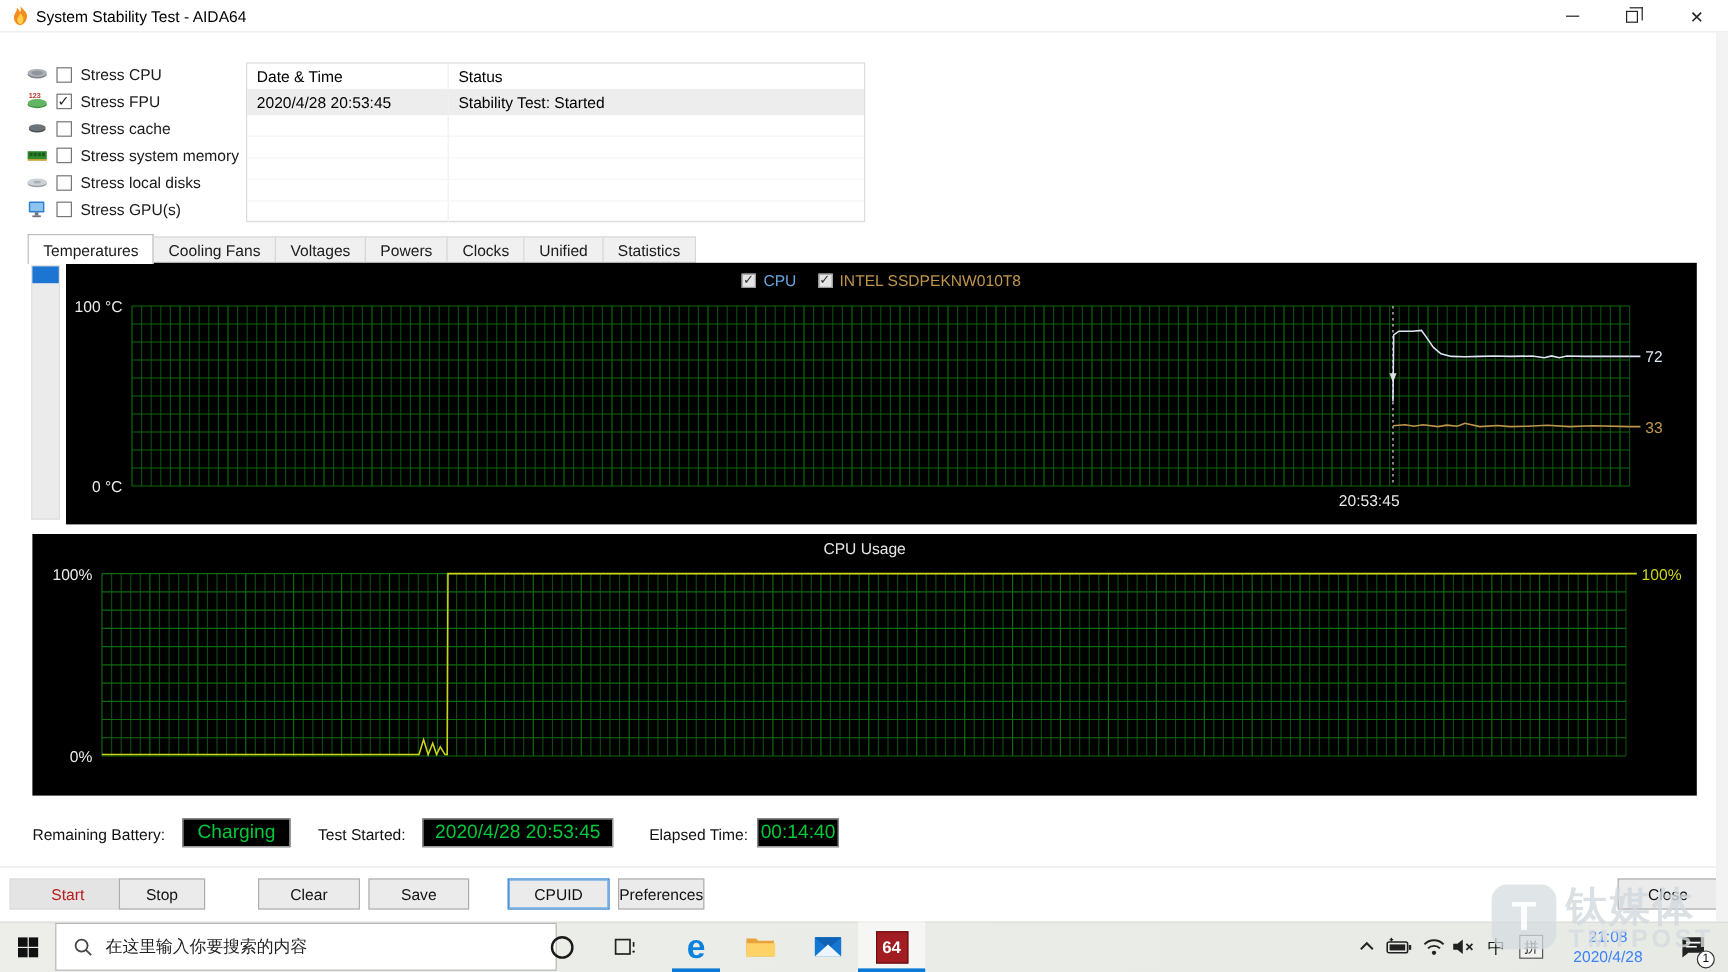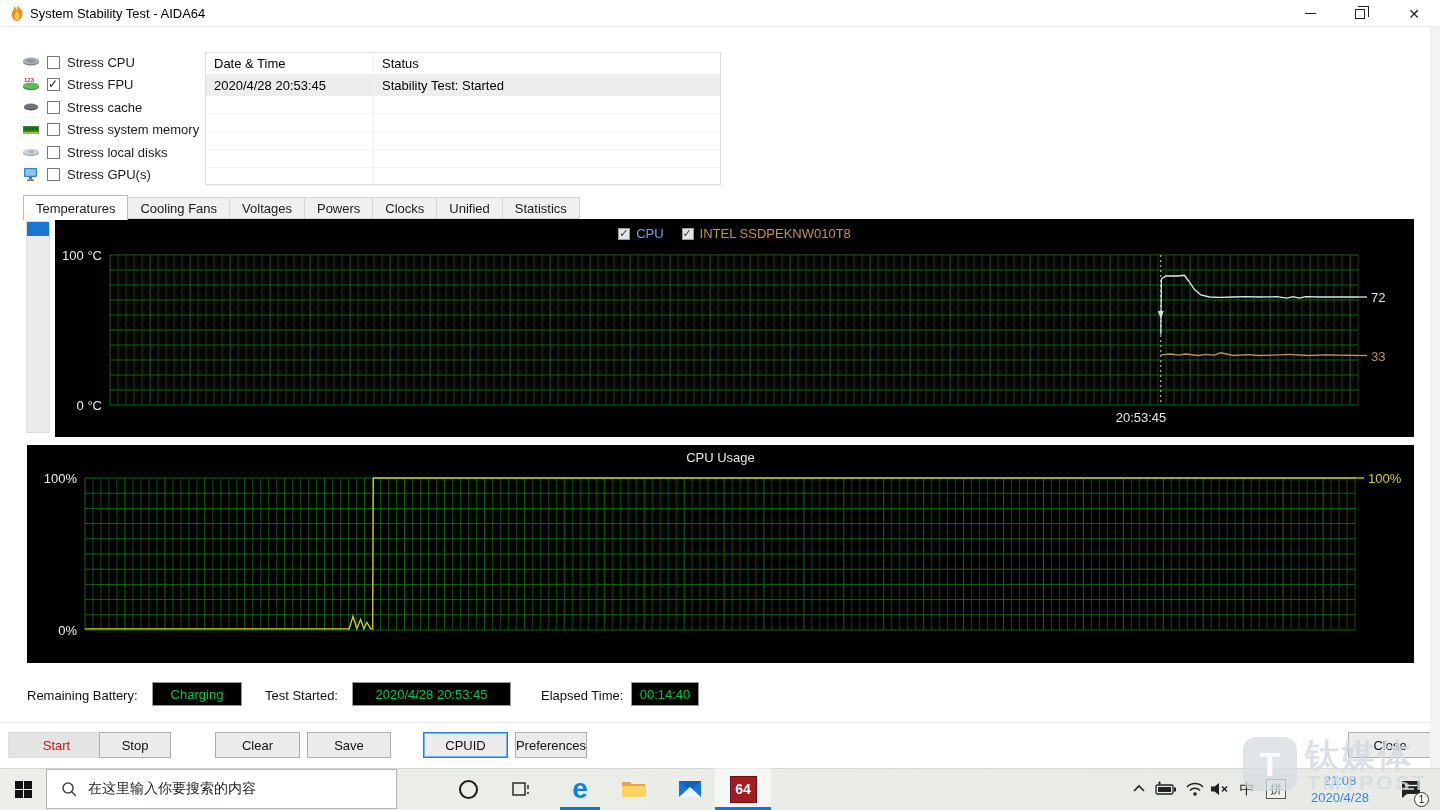--- a/index.html
+++ b/index.html
@@ -50,21 +50,21 @@
   .legend-cb.checked:after { content:"✓"; position:absolute; left:0; top:-2px; font-size:11px; color:#333; }
   .legend-label { font-size:13px; }
   #temp-timestamp { left:1086px; top:191px; transform:translateX(-50%); color:#e8e8e8; font-size:13px; }
 
   
   #chart-scrollbar { left:26px; top:221px; width:24px; height:212px; background:#ebebeb; border:1px solid #dedede; }
   #chart-scroll-thumb { left:0px; top:0px; width:22px; height:14px; background:#1b75d1; }
 
   
   .status-label { top:688px; font-size:13px; color:#111; }
-  .status-box { top:682px; height:24px; background:#000; border:1px solid #9a9a9a; display:flex; align-items:center; justify-content:center; font-size:13px; }
+  .status-box { top:682px; height:24px; background:#000; border:1px solid #9a9a9a; display:flex; align-items:center; justify-content:center; font-size:16px; }
   #battery-box { left:152px; width:90px; }
   #started-box { left:352px; width:159px; }
   #elapsed-box { left:631px; width:68px; }
 
   #divider { left:0; top:722px; width:1440px; height:1px; background:#e6e6e6; }
 
   
   .btn { top:732px; height:26px; background:#ebebeb; border:1px solid #aeaeae; display:flex; align-items:center; justify-content:center; font-size:13px; color:#111; }
   #btn-start { left:8px; width:97px; background:#e4e4e4; border-color:#dcdcdc; color:#b91c1c; }
   #btn-stop { left:99px; width:72px; }
@@ -78,21 +78,21 @@
   #watermark { pointer-events:none; z-index:50; }
   #wm-logo { left:1243px; top:737px; width:54px; height:54px; border-radius:13px; background:rgba(214,220,224,0.75); display:flex; align-items:center; justify-content:center; }
   #wm-logo span { font-size:34px; font-weight:bold; color:rgba(255,255,255,0.9); }
   #wm-cn { left:1305px; top:733px; font-size:34px; font-weight:bold; color:rgba(210,216,221,0.8); letter-spacing:2px; }
   #wm-en { left:1307px; top:771px; font-size:21px; font-weight:bold; color:rgba(213,219,223,0.8); letter-spacing:3px; }
 
   
   #taskbar { left:0; top:768px; width:1440px; height:42px; background:linear-gradient(90deg,#edeeea,#e7eae5); border-top:1px solid #d5d8d2; }
   .tb-item { top:768px; height:42px; display:flex; align-items:center; justify-content:center; }
   #tb-start { left:0px; width:46px; }
-  #tb-search { left:46px; top:769px; width:351px; height:40px; background:#fff; border:1px solid #b5b5b5; display:flex; align-items:center; }
+  #tb-search { left:46px; top:769px; width:418px; height:40px; background:#fff; border:1px solid #b5b5b5; display:flex; align-items:center; }
   #tb-search input { border:none; outline:none; font-size:14px; color:#1f1f1f; width:290px; background:transparent; font-family:"Liberation Sans",sans-serif; }
   #tb-cortana { left:448px; width:40px; }
   #tb-taskview { left:500px; width:42px; }
   #tb-edge { left:558px; width:44px; }
   #tb-folder { left:612px; width:44px; }
   #tb-mail { left:668px; width:44px; }
   #tb-aida { left:715px; width:56px; background:rgba(255,255,255,0.55); }
   .run-underline { top:807px; height:3px; background:#0b79d6; }
   #edge-line { left:560px; width:40px; }
   #aida-line { left:715px; width:56px; }

